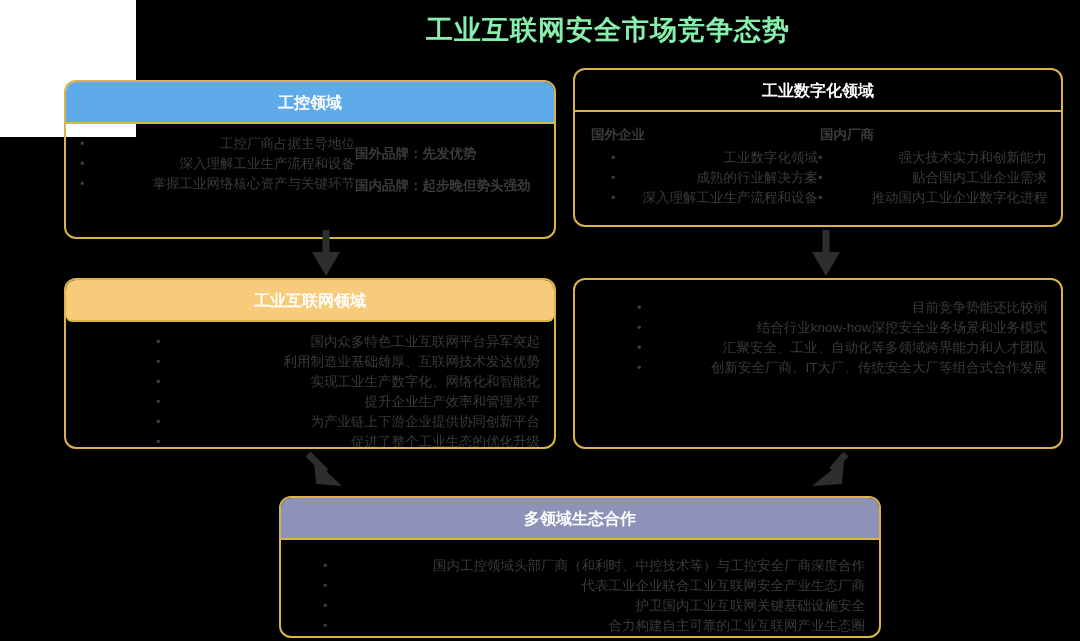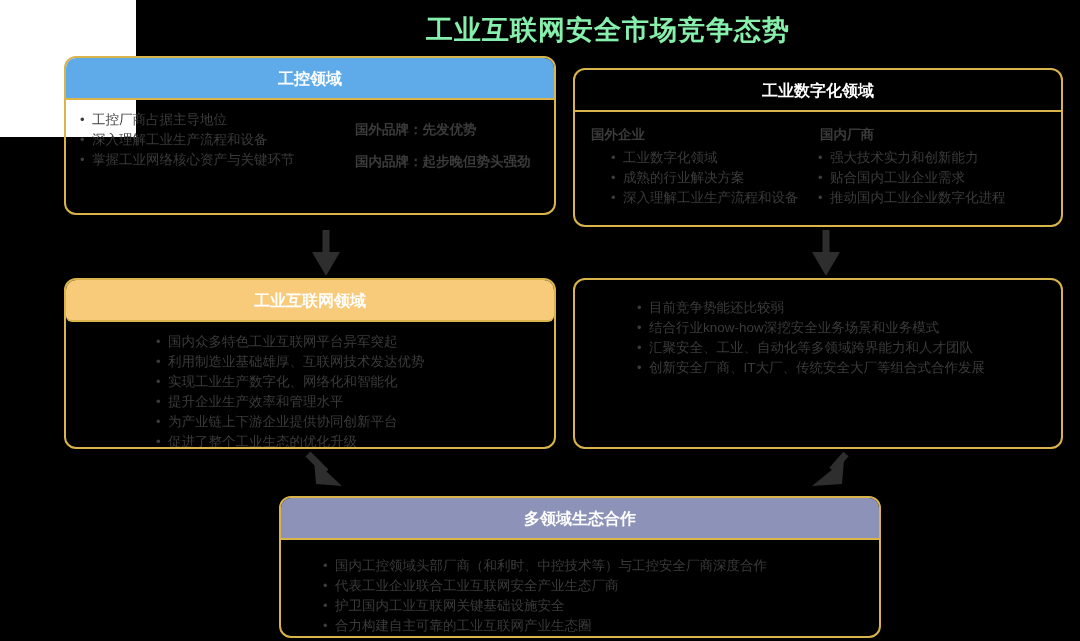--- a/index.html
+++ b/index.html
@@ -56,39 +56,39 @@
     font-weight: bold;
     color: #ffffff;
     border-bottom: 2px solid #d9b44a;
   }
   .card-body {
     padding: 10px 14px 8px 14px;
     color: #3b3b3b;
   }
 
   
-  ul.bullets { list-style: none; }
+  ul.bullets { list-style: none; text-align: right; }
   ul.bullets li {
     position: relative;
     padding-left: 12px;
     font-size: 13.5px;
     line-height: 20px;
     color: #3b3b3b;
     white-space: nowrap;
   }
   ul.bullets li::before {
     content: "•";
     position: absolute;
     left: 0; top: 0;
     color: #3b3b3b;
     font-size: 13px;
   }
 
   
-  #card-ics        { left: 64px;  top: 56px;  width: 492px; height: 159px; }
+  #card-ics        { left: 64px;  top: 80px;  width: 492px; height: 159px; }
   #card-digital    { left: 573px; top: 68px;  width: 490px; height: 159px; }
   #card-iiot       { left: 64px;  top: 278px; width: 492px; height: 171px; }
   #card-icssec     { left: 573px; top: 278px; width: 490px; height: 171px; }
   #card-eco        { left: 279px; top: 496px; width: 602px; height: 142px; }
 
   #card-ics    .card-header { background: #5fabea; }
   #card-iiot   .card-header { background: #f7cb7a; border-radius: 6px; }
   #card-icssec .card-header { background: #f79287; }
   #card-eco    .card-header { background: #8d92b8; }
 

